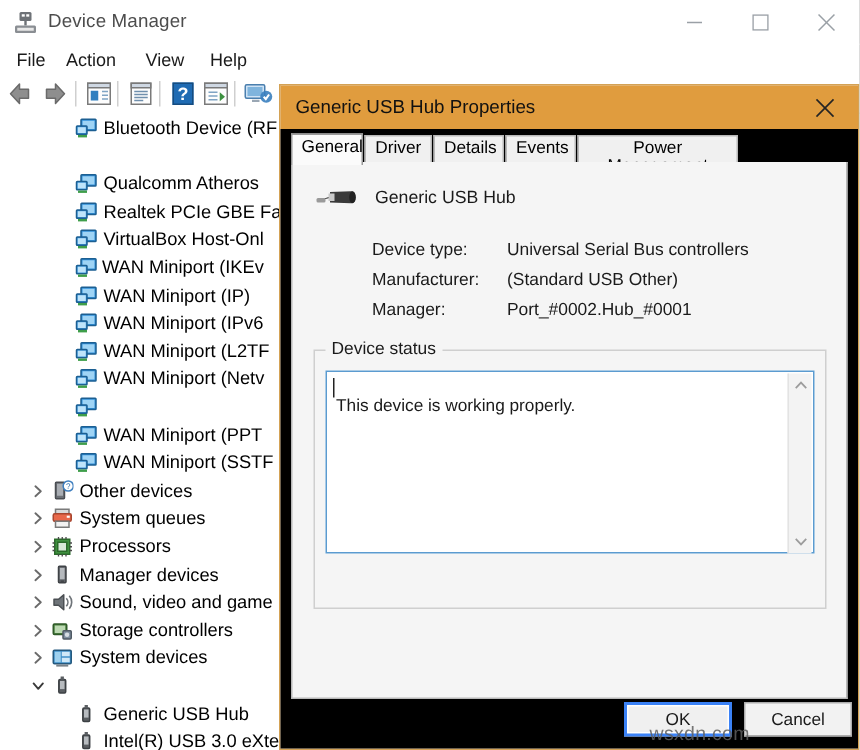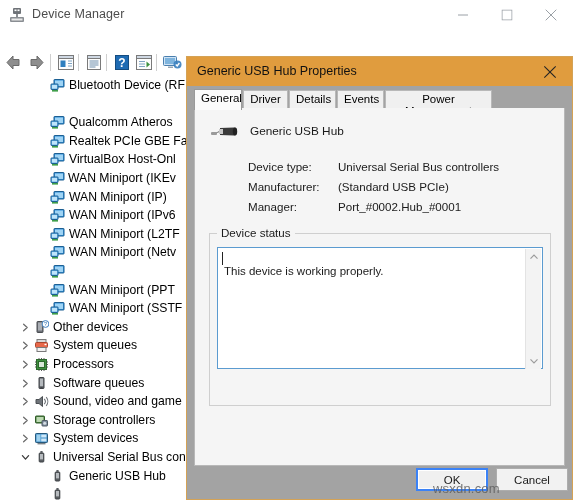--- a/index.html
+++ b/index.html
@@ -44,21 +44,21 @@
   #tree-smudge{position:absolute;left:40px;top:97px;width:135px;height:15px;background:#ffffff;}
 
   
   #dlg{position:absolute;left:186px;top:56px;width:387px;height:444px;
        background:#f0f0f0;border:1px solid #d4a255;box-sizing:border-box;}
   #dlg-titlebar{position:absolute;left:0;top:0;width:385px;height:29px;background:#e09c3e;}
   #dlg-title-text{position:absolute;left:10px;top:7px;font-size:12.5px;color:#111;}
   #dlg-close{position:absolute;right:0;top:0;width:44px;height:29px;}
   #dlg-close svg{position:absolute;left:50%;top:50%;transform:translate(-50%,-50%);}
 
-  #dlg-body{position:absolute;left:0;top:29px;width:385px;height:413px;background:#a3a3a3;}
+  #dlg-body{position:absolute;left:0;top:29px;width:385px;height:413px;background:#000000;}
 
   #tabstrip{position:absolute;left:7px;top:3px;width:371px;height:20px;}
   .tab{position:absolute;top:1px;height:19px;box-sizing:border-box;
        font-size:11.5px;color:#000;background:#f0f0f0;
        border:1px solid #b8b8b8;border-bottom:none;
        padding:2px 6px 0 6px;text-align:center;}
   .tab.active{top:0;height:21px;background:#fbfbfb;border-color:#9a9a9a;z-index:3;}
   #tab-underline{position:absolute;left:7px;top:22px;width:371px;height:1px;background:#b8b8b8;}
 
   #tabpage{position:absolute;left:7px;top:22px;width:371px;height:358px;
@@ -128,20 +128,26 @@
           </svg>
       </div>
       <div class="cap-btn" id="cap-close">
         <svg width="12" height="12" viewBox="0 0 12 12">
           <line x1="0.7" y1="0.7" x2="11.3" y2="11.3" stroke="#9aa0a6" stroke-width="1"></line>
           <line x1="11.3" y1="0.7" x2="0.7" y2="11.3" stroke="#9aa0a6" stroke-width="1"></line>
         </svg>
       </div>
     </div>
 
+    <div id="dm-menubar">
+      <span class="menu-item" id="menu-file">File</span>
+      <span class="menu-item" id="menu-action">Action</span>
+      <span class="menu-item" id="menu-view">View</span>
+      <span class="menu-item" id="menu-help">Help</span>
+    </div>
 
     <div id="dm-toolbar">
       <div class="tb-btn" style="left:3px">
         <svg width="22" height="21" viewBox="0 0 22 21">
           <path d="M10 4 L4 10.5 L10 17 L10 13.5 L16 13.5 L16 7.5 L10 7.5 Z" fill="#8e8e8e" stroke="#6a6a6a" stroke-width="1" stroke-linejoin="round"></path>
         </svg>
       </div>
       <div class="tb-btn" style="left:25px">
         <svg width="22" height="21" viewBox="0 0 22 21">
           <path d="M12 4 L18 10.5 L12 17 L12 13.5 L6 13.5 L6 7.5 L12 7.5 Z" fill="#8e8e8e" stroke="#6a6a6a" stroke-width="1" stroke-linejoin="round"></path>
@@ -359,21 +365,21 @@
         </div>
         <div class="tree-row" style="top: 297.6px;">
           <span class="tw-chev" style="left: 21px;"><svg width="9" height="11" viewBox="0 0 9 11">
               <path d="M2.6 2.2 L6.2 5.5 L2.6 8.8" fill="none" stroke="#6b6b6b" stroke-width="1.25" stroke-linecap="round" stroke-linejoin="round"></path>
             </svg></span>
           <span class="tw-icon" style="left: 34px;"><svg width="15" height="15" viewBox="0 0 15 15">
               <rect x="5" y="1.5" width="5" height="11" rx="0.6" fill="#5f6368" stroke="#3f4246"></rect>
               <rect x="5.9" y="2.6" width="3.2" height="7.6" fill="#b5b9bd"></rect>
               <rect x="6.4" y="11" width="2.2" height="0.9" fill="#3f4246"></rect>
             </svg></span>
-          <span class="tw-label" style="left: 53px;">Software queues</span>
+          <span class="tw-label" style="left: 53px;">Manager devices</span>
         </div>
         <div class="tree-row" style="top: 316.2px;">
           <span class="tw-chev" style="left: 21px;"><svg width="9" height="11" viewBox="0 0 9 11">
               <path d="M2.6 2.2 L6.2 5.5 L2.6 8.8" fill="none" stroke="#6b6b6b" stroke-width="1.25" stroke-linecap="round" stroke-linejoin="round"></path>
             </svg></span>
           <span class="tw-icon" style="left: 34px;"><svg width="15" height="15" viewBox="0 0 15 15">
               <path d="M2 5.5h3L8.5 2.5v10L5 9.5H2z" fill="#6f7479" stroke="#4b4f53" stroke-linejoin="round"></path>
               <path d="M10.2 4.8a4 4 0 010 5.4M12.2 3.2a6.6 6.6 0 010 8.6" fill="none" stroke="#6f7479" stroke-width="1.1"></path>
             </svg></span>
           <span class="tw-label" style="left: 53px;">Sound, video and game</span>
@@ -405,36 +411,36 @@
         </div>
         <div class="tree-row" style="top: 372px;">
           <span class="tw-chev" style="left: 21px;"><svg width="9" height="11" viewBox="0 0 9 11">
               <path d="M1.4 3.6 L4.5 7.2 L7.6 3.6" fill="none" stroke="#3a3a3a" stroke-width="1.25" stroke-linecap="round" stroke-linejoin="round"></path>
             </svg></span>
           <span class="tw-icon" style="left: 34px;"><svg width="15" height="15" viewBox="0 0 15 15">
               <rect x="5.2" y="3" width="4.6" height="9" rx="0.8" fill="#5a5e62" stroke="#3c4044"></rect>
               <rect x="6" y="4" width="3" height="5.4" fill="#b7bbbf"></rect>
               <rect x="6.4" y="1" width="2.2" height="2.2" fill="#5a5e62"></rect>
             </svg></span>
-          <span class="tw-label" style="left: 53px;">Universal Serial Bus con</span>
         </div>
         <div class="tree-row" style="top: 390.6px;">
           <span class="tw-icon" style="left: 50px;"><svg width="15" height="15" viewBox="0 0 15 15">
               <rect x="5.2" y="3" width="4.6" height="9" rx="0.8" fill="#5a5e62" stroke="#3c4044"></rect>
               <rect x="6" y="4" width="3" height="5.4" fill="#b7bbbf"></rect>
               <rect x="6.4" y="1" width="2.2" height="2.2" fill="#5a5e62"></rect>
             </svg></span>
           <span class="tw-label" style="left: 69px;">Generic USB Hub</span>
         </div>
         <div class="tree-row" style="top: 409.2px;">
           <span class="tw-icon" style="left: 50px;"><svg width="15" height="15" viewBox="0 0 15 15">
               <rect x="5.2" y="3" width="4.6" height="9" rx="0.8" fill="#5a5e62" stroke="#3c4044"></rect>
               <rect x="6" y="4" width="3" height="5.4" fill="#b7bbbf"></rect>
               <rect x="6.4" y="1" width="2.2" height="2.2" fill="#5a5e62"></rect>
             </svg></span>
+          <span class="tw-label" style="left: 69px;">Intel(R) USB 3.0 eXte</span>
         </div>
       </div>
     <div id="tree-smudge"></div>
   </div>
 
   <div id="dlg">
     <div id="dlg-titlebar">
       <span id="dlg-title-text">Generic USB Hub Properties</span>
       <div id="dlg-close">
         <svg width="13" height="13" viewBox="0 0 13 13">
@@ -463,21 +469,21 @@
             <rect x="11" y="9" width="4" height="5" fill="#c9c9c9"></rect>
             <rect x="3" y="12" width="6" height="3" rx="1" fill="#9a9a9a"></rect>
             <ellipse cx="27" cy="11.5" rx="2.2" ry="4" fill="#222"></ellipse>
           </svg>
         </span>
         <span id="dev-name">Generic USB Hub</span>
 
         <span class="prop-label" id="pl0">Device type:</span>
         <span class="prop-value" id="pv0">Universal Serial Bus controllers</span>
         <span class="prop-label" id="pl1">Manufacturer:</span>
-        <span class="prop-value" id="pv1">(Standard USB PCIe)</span>
+        <span class="prop-value" id="pv1">(Standard USB Other)</span>
         <span class="prop-label" id="pl2">Manager:</span>
         <span class="prop-value" id="pv2">Port_#0002.Hub_#0001</span>
 
         <div id="status-group"></div>
         <span id="status-legend">Device status</span>
 
         <div id="status-box">
           <span id="status-caret"></span>
           <span id="status-text">This device is working properly.</span>
           <div id="status-scroll">

